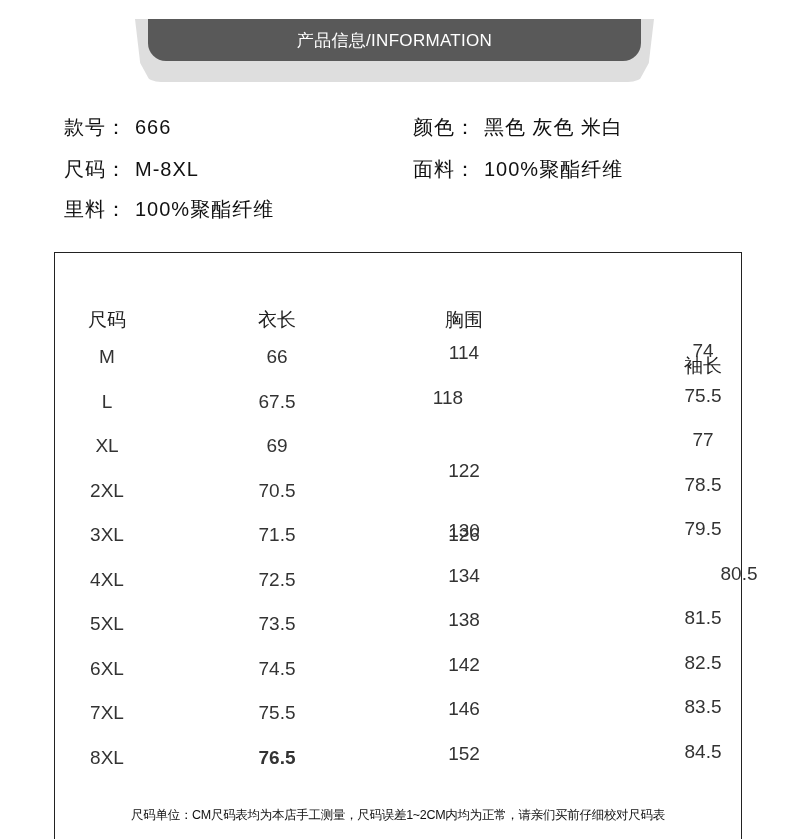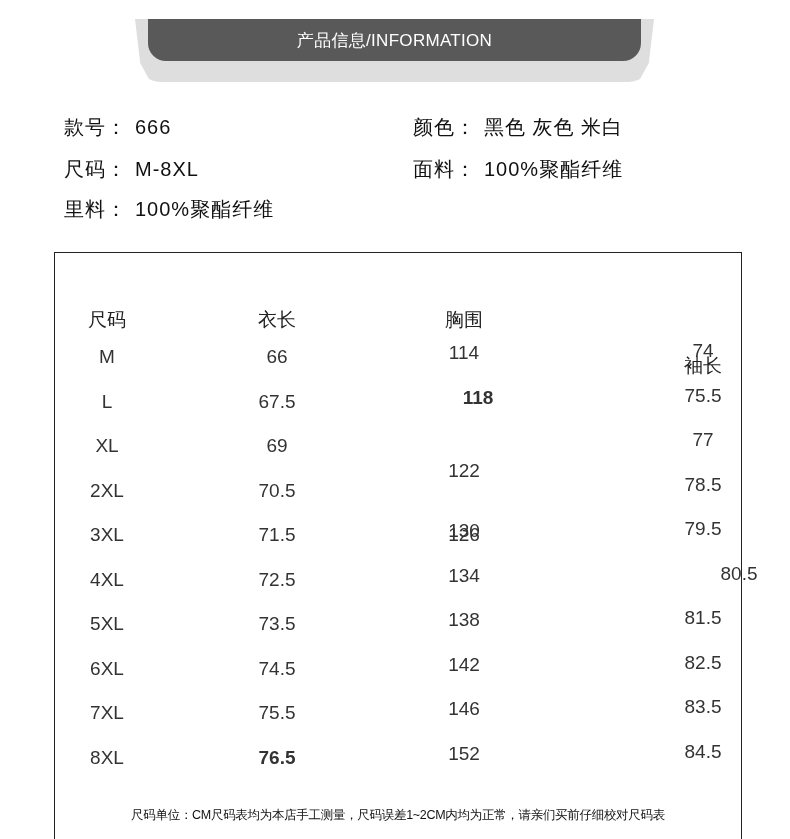--- a/index.html
+++ b/index.html
@@ -55,21 +55,21 @@
       <div class="cell hcell" style="left: 52px; top: 54px;">尺码</div>
       <div class="cell hcell" style="left: 222px; top: 54px;">衣长</div>
       <div class="cell hcell" style="left: 409px; top: 54px;">胸围</div>
       <div class="cell hcell" style="left: 648px; top: 64px; margin-top: 36px;">袖长</div>
       <div class="cell" style="left: 52px; top: 93px;">M</div>
       <div class="cell" style="left: 222px; top: 93px;">66</div>
       <div class="cell" style="left: 409px; top: 89px;">114</div>
       <div class="cell" style="left: 648px; top: 87px;">74</div>
       <div class="cell" style="left: 52px; top: 138px;">L</div>
       <div class="cell" style="left: 222px; top: 138px;">67.5</div>
-      <div class="cell" style="left: 423px; top: 134px; font-weight: bold;">118</div>
+      <div class="cell" style="left: 393px; top: 134px;">118</div>
       <div class="cell" style="left: 648px; top: 132px;">75.5</div>
       <div class="cell" style="left: 52px; top: 182px;">XL</div>
       <div class="cell" style="left: 222px; top: 182px;">69</div>
       <div class="cell" style="left: 409px; top: 178px; margin-top: 29px;">122</div>
       <div class="cell" style="left: 648px; top: 176px;">77</div>
       <div class="cell" style="left: 52px; top: 227px;">2XL</div>
       <div class="cell" style="left: 222px; top: 227px; text-align: center;">70.5</div>
       <div class="cell" style="left: 409px; top: 223px; margin-top: 48px;">126</div>
       <div class="cell" style="left: 648px; top: 221px;">78.5</div>
       <div class="cell" style="left: 52px; top: 271px;">3XL</div>

